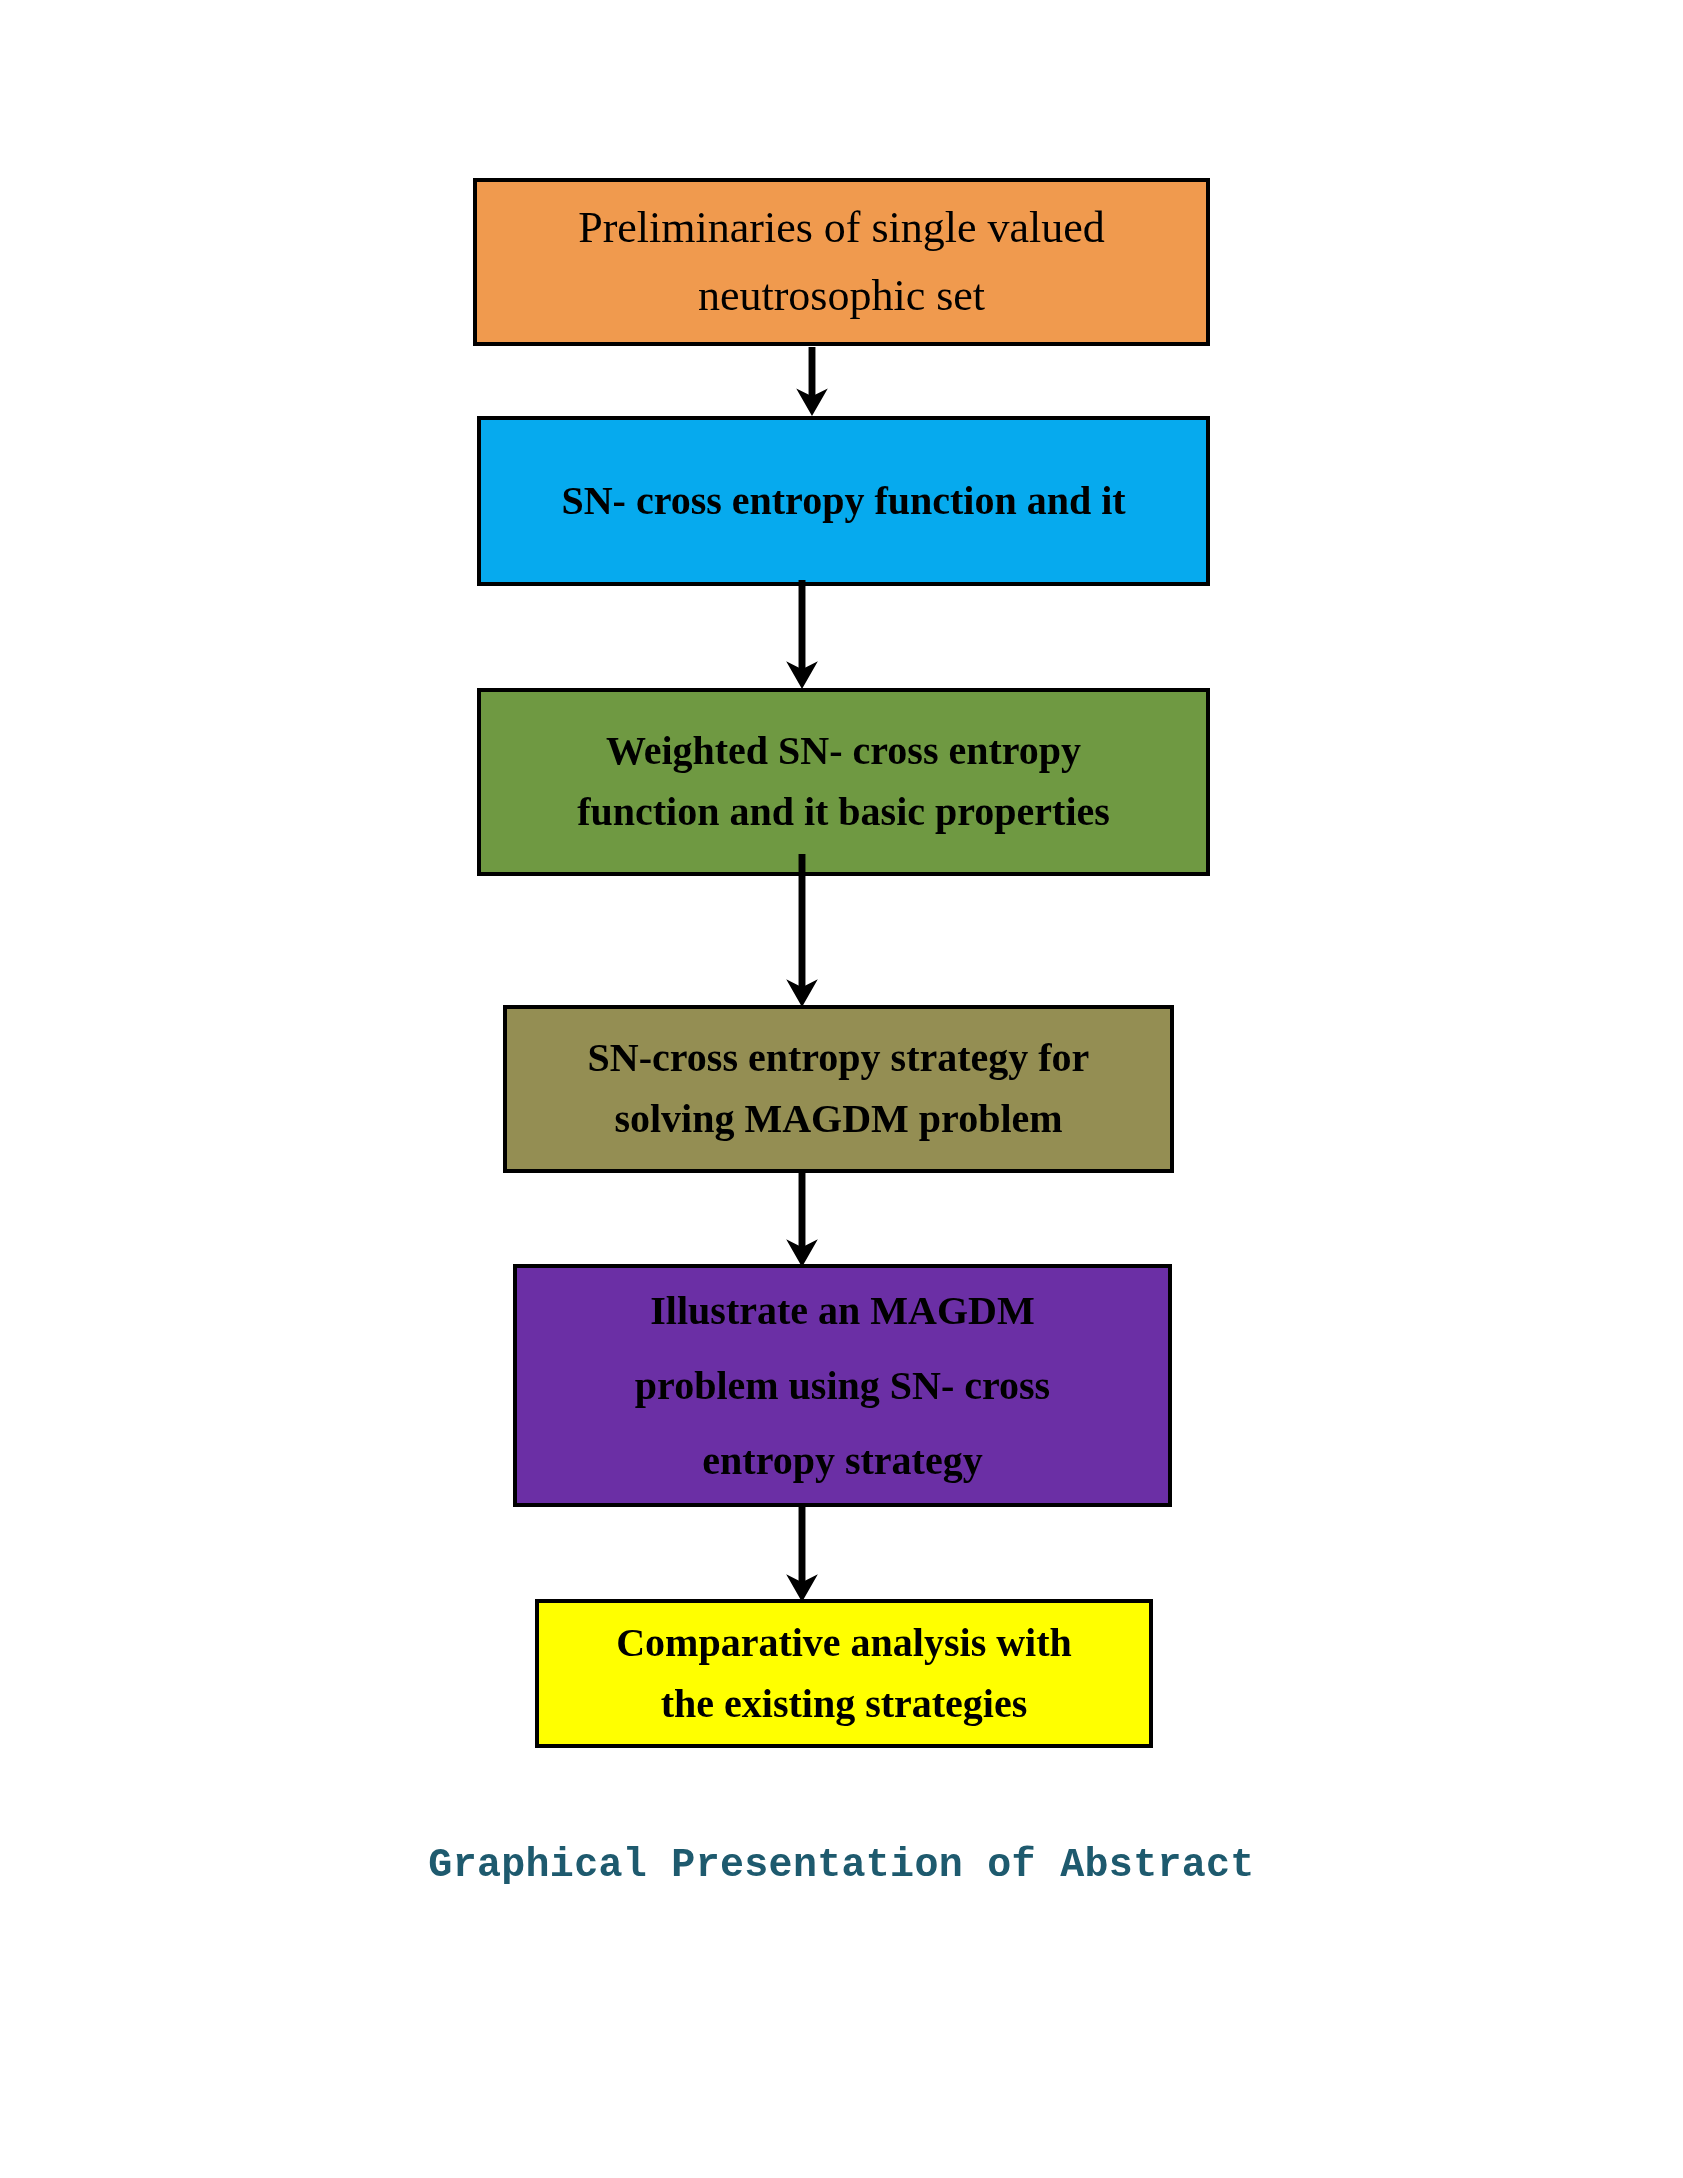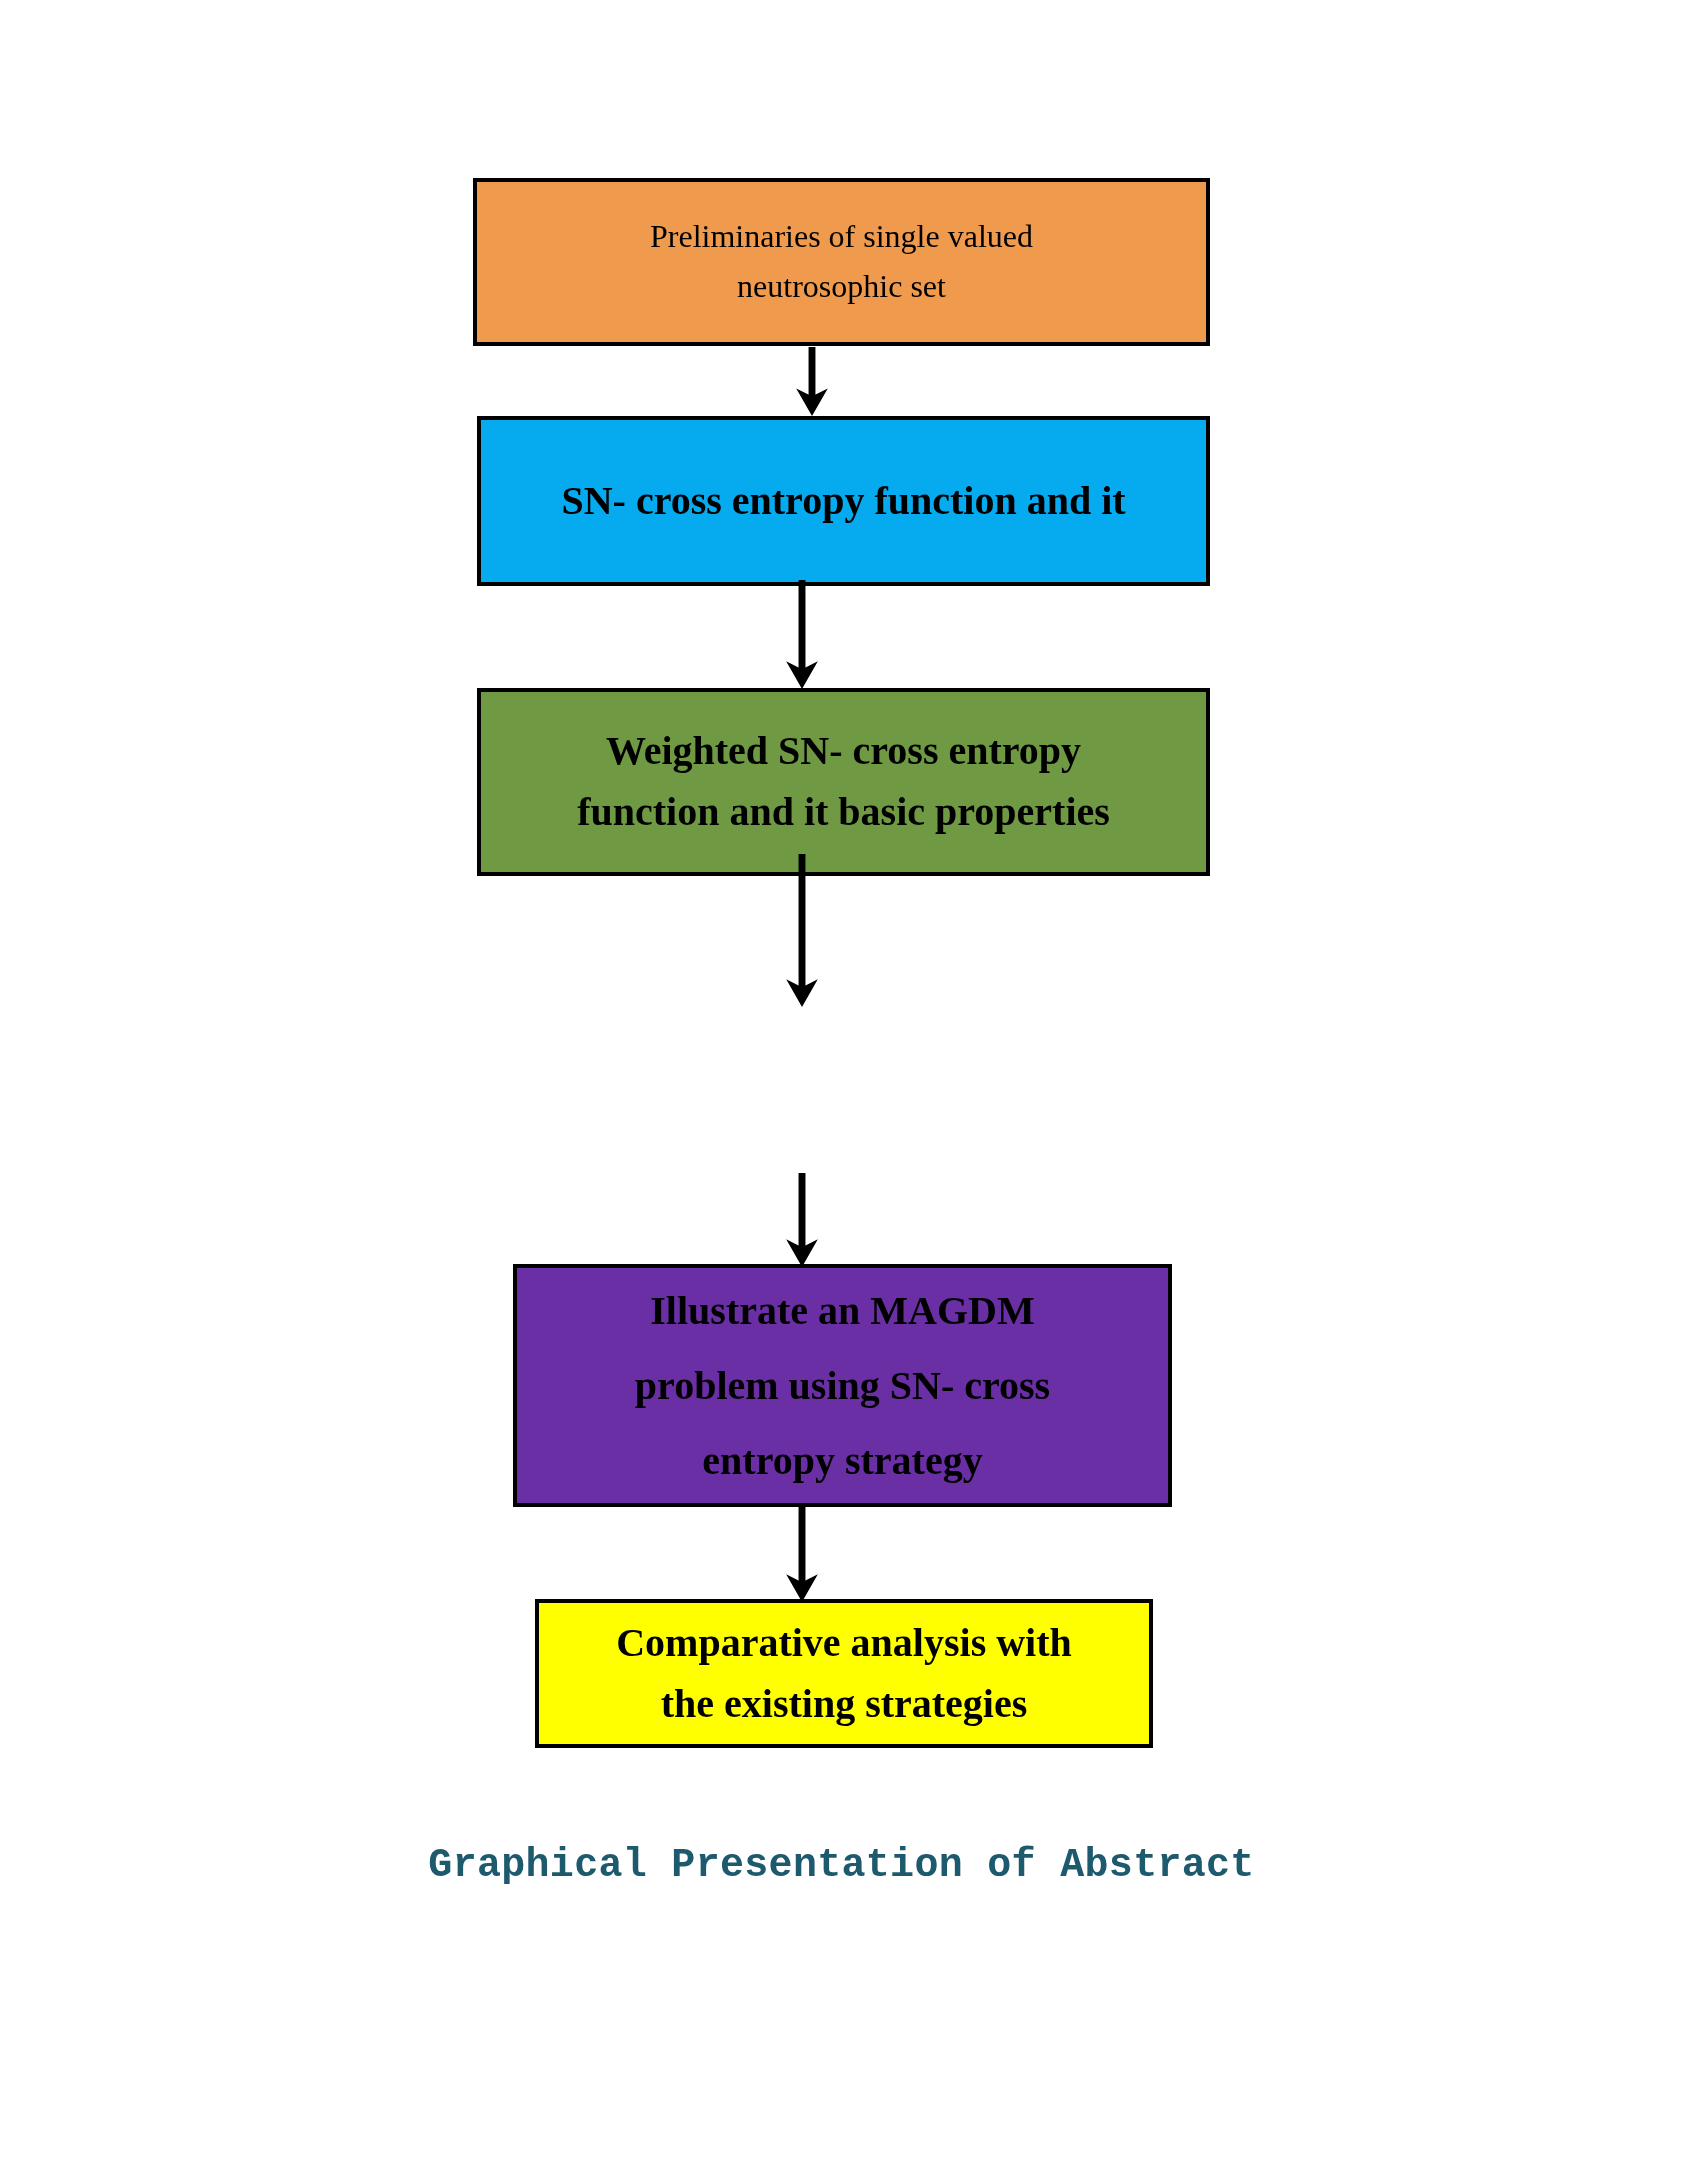--- a/index.html
+++ b/index.html
@@ -39,21 +39,21 @@
   .node .line {
     display: block;
     width: 100%;
     white-space: nowrap;
   }
 
   
   #node-preliminaries {
     left: 473px;  top: 178px;  width: 737px; height: 168px;
     background: #F09A4E;
-    font-size: 32px;
+    font-size: 44px;
     font-weight: 400;
     line-height: 1.55;
   }
 
   #node-sn-cross-entropy {
     left: 477px;  top: 416px;  width: 733px; height: 170px;
     background: #06AAEE;
     font-size: 40px;
     font-weight: 700;
     line-height: 1.52;
@@ -145,20 +145,24 @@
     <span class="line">function and it basic properties</span>
   </div>
 
   <div class="arrow" id="arrow-3" style="left:782px; top:854px;">
     <svg width="40" height="153" viewBox="0 0 40 155" aria-hidden="true">
       <line x1="20" y1="0" x2="20" y2="137" stroke="#000000" stroke-width="7"></line>
       <polygon points="20,155 4,127 20,135 36,127" fill="#000000"></polygon>
     </svg>
   </div>
 
+  <div class="node" id="node-magdm-strategy">
+    <span class="line">SN-cross entropy strategy for</span>
+    <span class="line">solving MAGDM problem</span>
+  </div>
 
   <div class="arrow" id="arrow-4" style="left:782px; top:1173px;">
     <svg width="40" height="94" viewBox="0 0 40 95" aria-hidden="true">
       <line x1="20" y1="0" x2="20" y2="77" stroke="#000000" stroke-width="7"></line>
       <polygon points="20,95 4,67 20,75 36,67" fill="#000000"></polygon>
     </svg>
   </div>
 
   <div class="node" id="node-illustrate-magdm">
     <span class="line">Illustrate an MAGDM</span>

